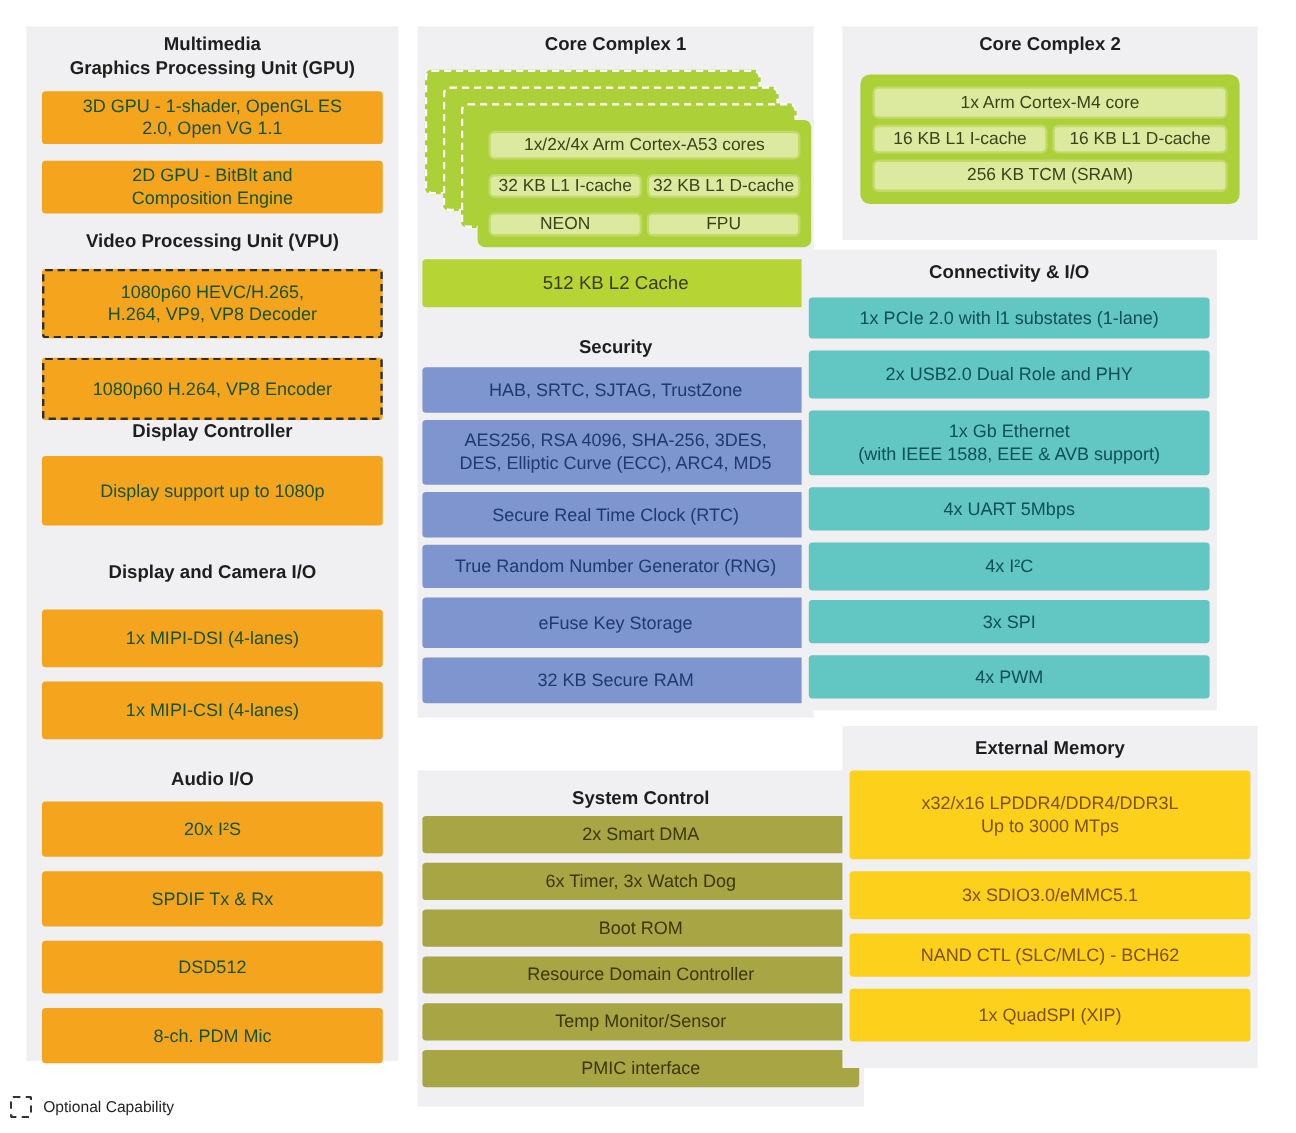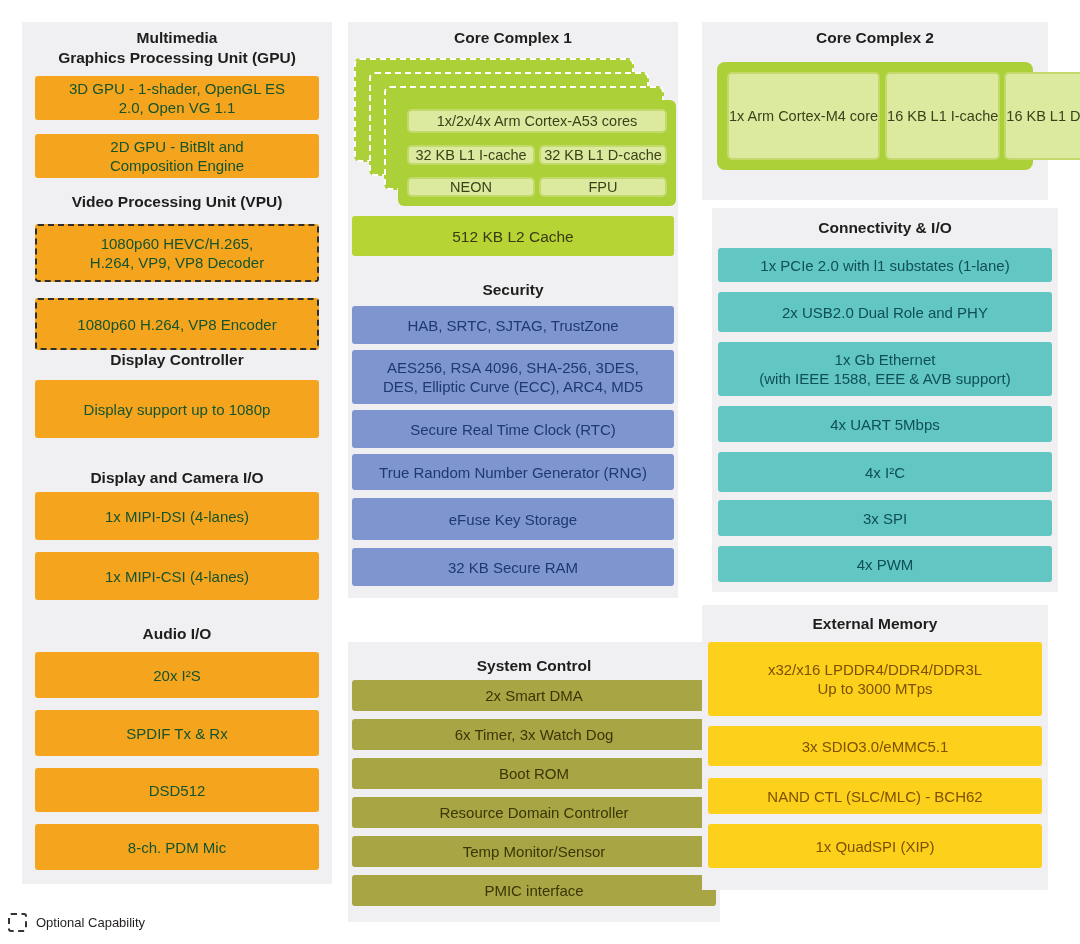--- a/index.html
+++ b/index.html
@@ -5,21 +5,21 @@
   html,body { margin:0; padding:0; background:#ffffff; }
   body { width:1080px; height:944px; font-family:"Liberation Sans", sans-serif; }
   .canvas { position:relative; width:1080px; height:944px; background:#ffffff; overflow:hidden; }
 
   .panel { position:absolute; background:#f0eff1; box-sizing:border-box; }
 
   #panel-left    { left:22px;  top:22px;  width:310px; height:862px; padding:0 13px; }
   #panel-mid-a   { left:348px; top:22px;  width:330px; height:576px; padding:0 4px; }
   #panel-mid-b   { left:348px; top:642px; width:372px; height:280px; padding:0 4px; }
   #panel-right-a { left:702px; top:22px;  width:346px; height:178px; }
-  #panel-right-b { left:712px; top:208px; width:346px; height:384px; padding:0 6px; }
+  #panel-right-b { left:668px; top:208px; width:346px; height:384px; padding:0 6px; }
   #panel-right-c { left:702px; top:605px; width:346px; height:285px; padding:0 6px; }
 
   .h { font-weight:bold; color:#1e1e1c; text-align:center; font-size:15.5px; line-height:20px; }
   .h span { display:block; }
 
   .bar { display:flex; flex-direction:column; align-items:center; justify-content:center;
          text-align:center; font-size:15px; line-height:19px; border-radius:3px; box-sizing:border-box; }
   .bar span { display:block; }
 
   .orange { background:#f5a51d; color:#14532d; }
@@ -38,21 +38,21 @@
                  background:#abd038; border-radius:6px; padding:9px; box-sizing:border-box;
                  display:flex; flex-direction:column; gap:12px; }
   .grow { display:flex; gap:4px; flex:1;border-radius:11px; }
   .gcell { flex:1; background:#dcea9f; border:2px solid #c3da6b; border-radius:5px;
            display:flex; align-items:center; justify-content:center;
            font-size:14.5px; color:#3a421a; box-sizing:border-box; white-space:nowrap; }
 
   
   .cc2-card { width:316px; height:108px; margin:14px auto 0; background:#abd038;
               border-radius:8px; padding:10px; box-sizing:border-box;
-              display:flex; gap:5px; }
+              display:flex; flex-direction:column; gap:5px; }
 
   
   .legend { position:absolute; left:8px; top:913px; display:flex; align-items:center; gap:9px; }
   .legend-box { width:15px; height:15px; background:#ffffff; border:2px dashed #333333; border-radius:3px; }
   .legend-label { font-size:13px; color:#231f20; }
 </style>
 </head>
 <body>
 
 <div class="canvas">
@@ -76,21 +76,21 @@
       <span>H.264, VP9, VP8 Decoder</span>
     </div>
     <div class="bar orange optional" style="margin-top:16px;height:52px">
       <span>1080p60 H.264, VP8 Encoder</span>
     </div>
     <div class="h" style="margin-top:0">Display Controller</div>
     <div class="bar orange" style="margin-top:10px;height:58px">
       <span>Display support up to 1080p</span>
     </div>
     <div class="h" style="margin-top:30px">Display and Camera I/O</div>
-    <div class="bar orange" style="margin-top:4px;height:48px">
+    <div class="bar orange" style="margin-top:20px;height:48px">
       <span>1x MIPI-DSI (4-lanes)</span>
     </div>
     <div class="bar orange" style="margin-top:12px;height:48px">
       <span>1x MIPI-CSI (4-lanes)</span>
     </div>
     <div class="h" style="margin-top:24px">Audio I/O</div>
     <div class="bar orange" style="margin-top:8px;height:46px">
       <span>20x I²S</span>
     </div>
     <div class="bar orange" style="margin-top:12px;height:46px">

